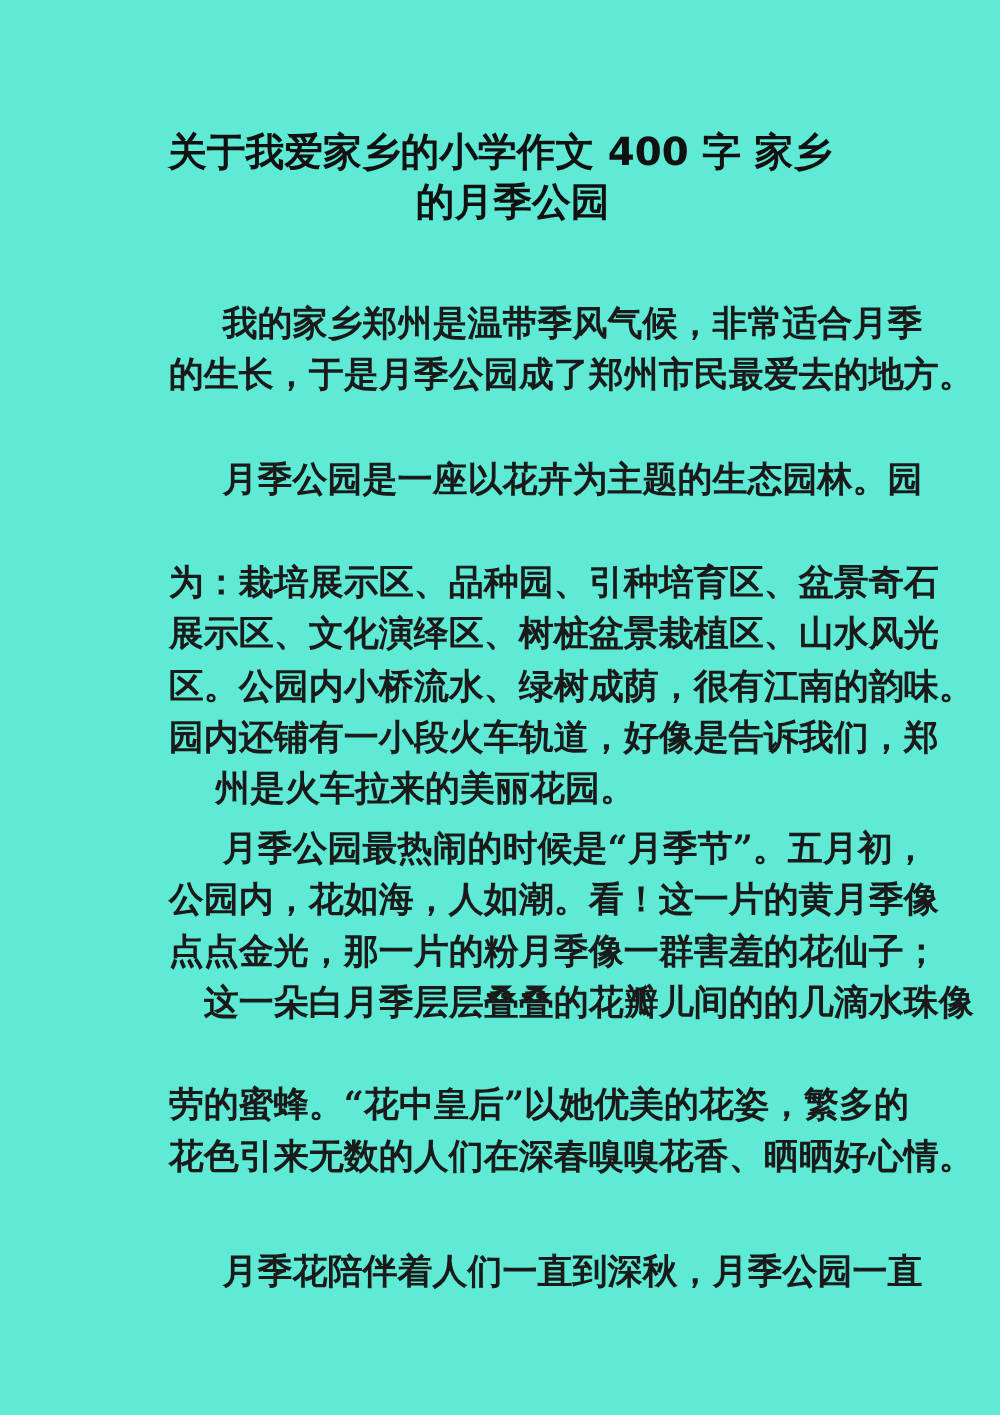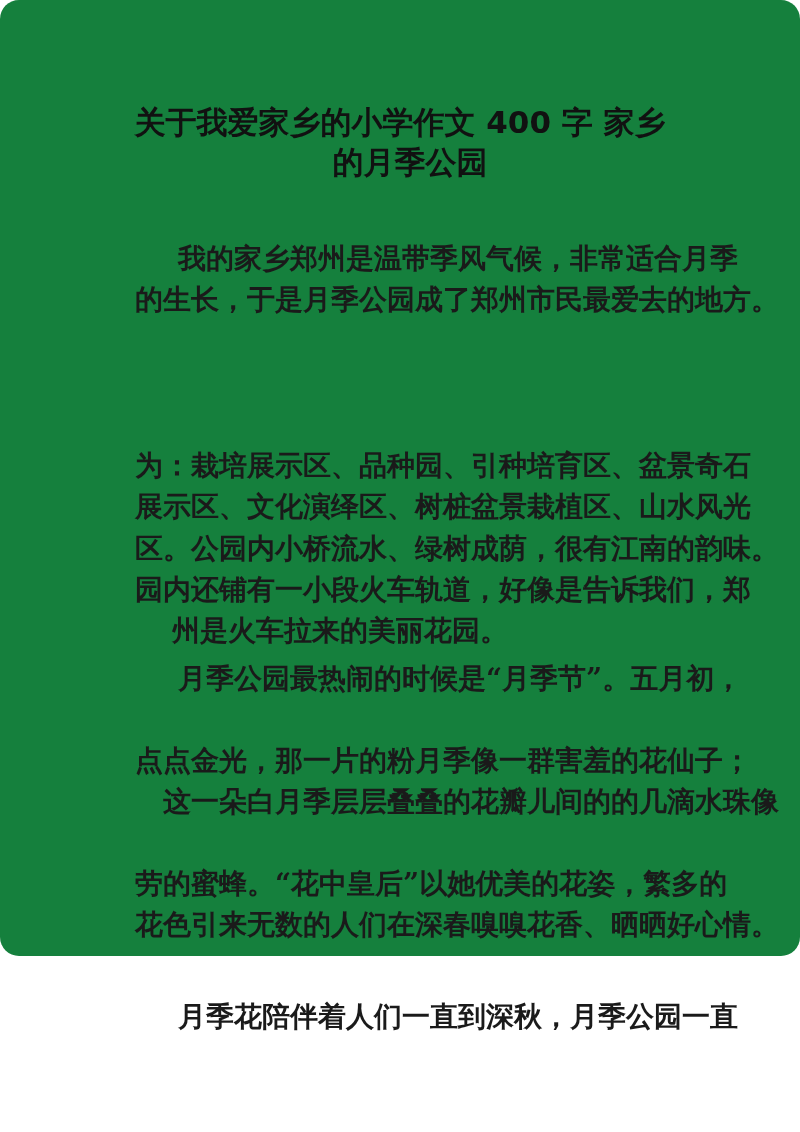--- a/index.html
+++ b/index.html
@@ -1,17 +1,17 @@
 <!DOCTYPE html>
 <html><head>
 <meta charset="utf-8">
 <style>
   html, body { margin:0; padding:0; background:#ffffff; }
   body { width:800px; height:1132px; position:relative; overflow:hidden; }
-  .page { position:absolute; left:0; top:0; width:800px; height:956px; background:#15803d;border-radius:19px; }
+  .page { position:absolute; left:0; top:0; width:800px; height:1132px; background:#5eead4; }
   .title {
     position:absolute; left:0; width:800px; text-align:center;
     font-family:"DejaVu Sans","Liberation Sans",sans-serif;
     font-weight:bold; font-size:31px; color:#111; line-height:40px; white-space:nowrap;
   }
   .line {
     position:absolute; left:135px; width:560px;
     font-family:"DejaVu Serif","Liberation Serif",serif;
     font-size:28px; color:#1a1a1a; line-height:34px; white-space:nowrap;
     text-align:justify; text-align-last:justify; letter-spacing:0px;font-weight:bold;
@@ -22,26 +22,28 @@
 </head>
 <body>
 
 <div class="page">
   <div class="title" style="top:102px;">关于我爱家乡的小学作文 400 字  家乡</div>
   <div class="title" style="top:142px;padding-left:10px;">的月季公园</div>
 
   <div class="line indent" style="top:242px;">我的家乡郑州是温带季风气候，非常适合月季</div>
   <div class="line" style="top:283px;">的生长，于是月季公园成了郑州市民最爱去的地方。</div>
 
+  <div class="line indent" style="top:367px;">月季公园是一座以花卉为主题的生态园林。园</div>
   <div class="line" style="top:449px;">为：栽培展示区、品种园、引种培育区、盆景奇石</div>
   <div class="line" style="top:490px;">展示区、文化演绎区、树桩盆景栽植区、山水风光</div>
   <div class="line" style="top:532px;">区。公园内小桥流水、绿树成荫，很有江南的韵味。</div>
   <div class="line" style="top:573px;">园内还铺有一小段火车轨道，好像是告诉我们，郑</div>
   <div class="line last" style="top:614px;margin-left:37px;">州是火车拉来的美丽花园。</div>
 
   <div class="line indent" style="top:662px;">月季公园最热闹的时候是“月季节”。五月初，</div>
+  <div class="line" style="top:703px;">公园内，花如海，人如潮。看！这一片的黄月季像</div>
   <div class="line" style="top:744px;">点点金光，那一片的粉月季像一群害羞的花仙子；</div>
   <div class="line" style="top:785px;margin-left:28px;">这一朵白月季层层叠叠的花瓣儿间的的几滴水珠像</div>
   <div class="line last" style="top:867px;">劳的蜜蜂。“花中皇后”以她优美的花姿，繁多的</div>
   <div class="line" style="top:908px;">花色引来无数的人们在深春嗅嗅花香、晒晒好心情。</div>
 
   <div class="line indent" style="top:1000px;">月季花陪伴着人们一直到深秋，月季公园一直</div>
 </div>
 
 </body></html>

